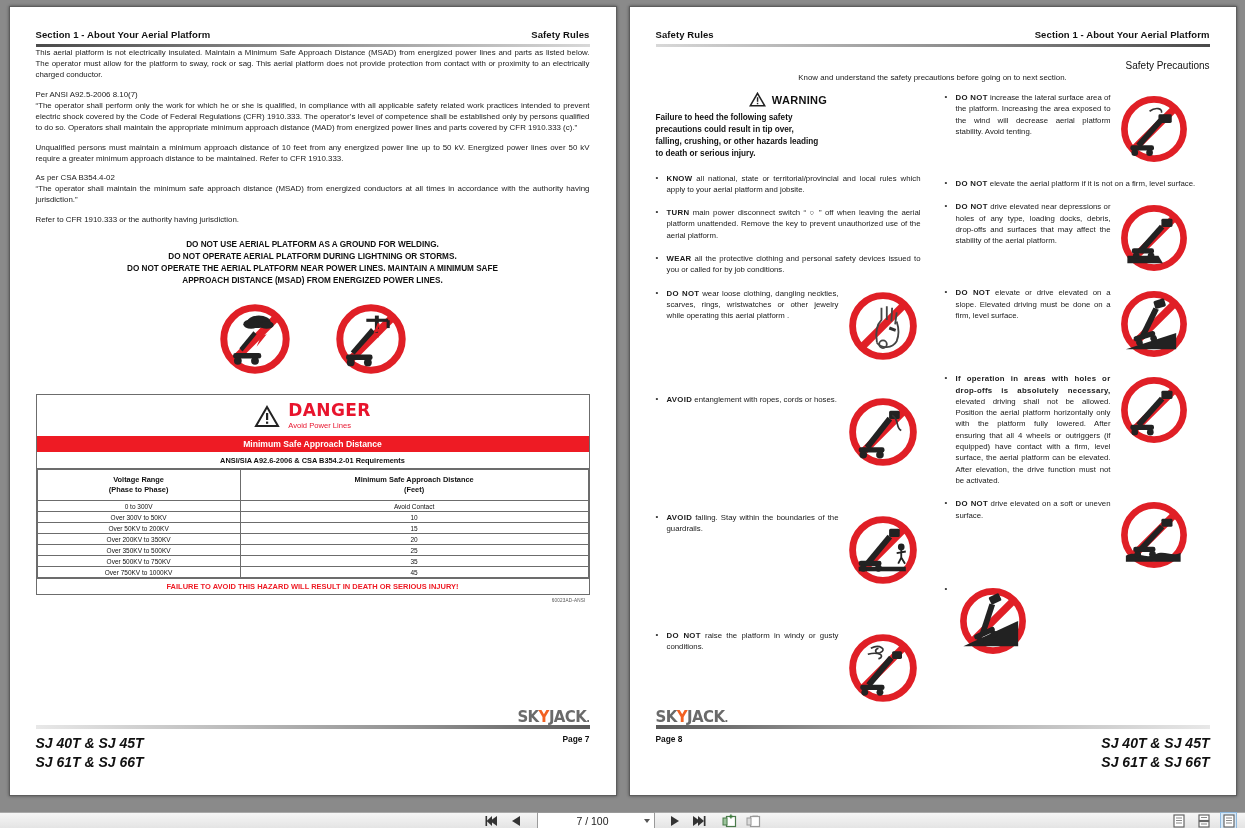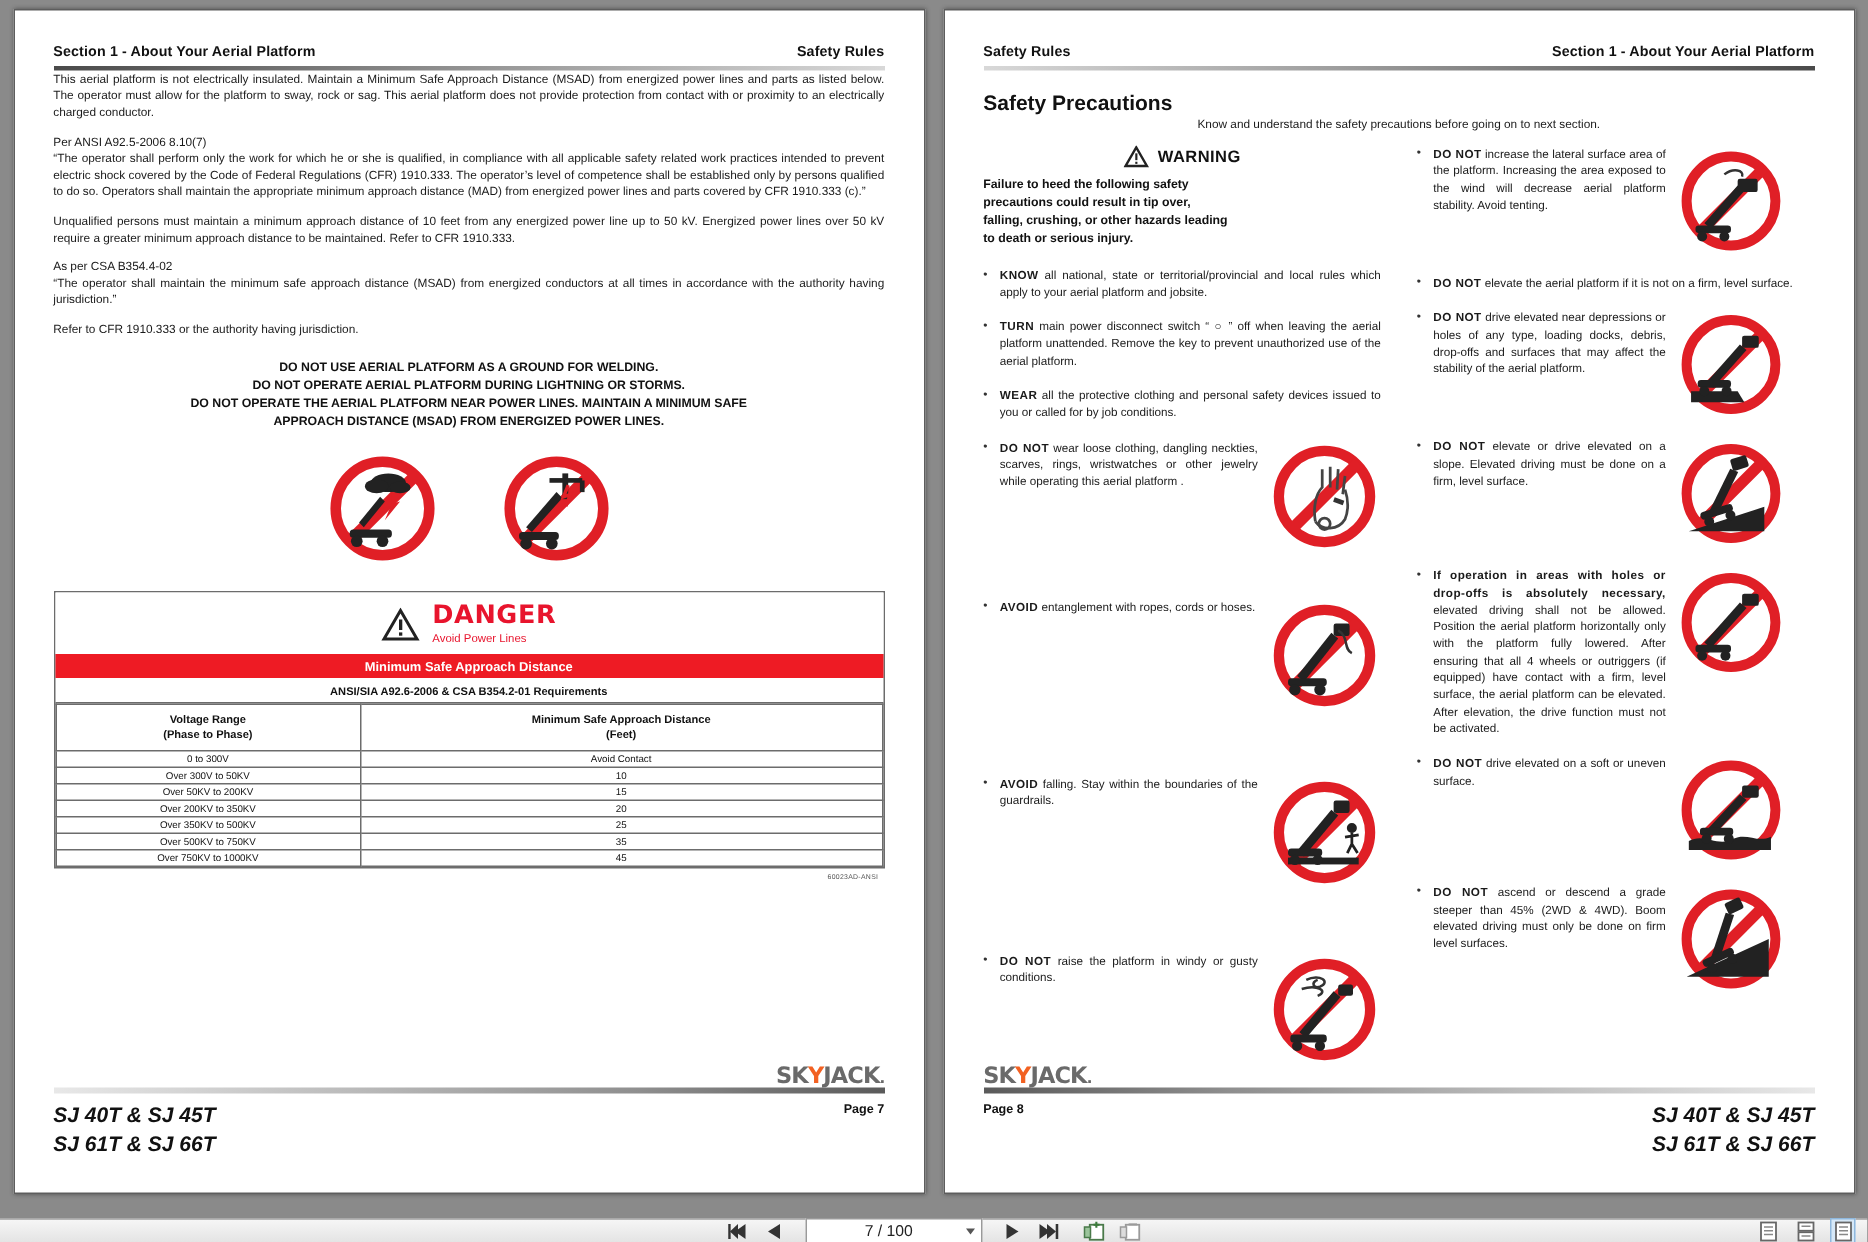--- a/index.html
+++ b/index.html
@@ -36,21 +36,21 @@
   .danger-sub { font-size:7.6px; color:#e8142d; margin-top:2px; }
   .msad-bar { background:#ee1b24; color:#fff; text-align:center; font-weight:bold; font-size:8.6px; padding:3px 0; }
   .req-row { text-align:center; font-size:7.4px; font-weight:bold; padding:4px 0 3px; border-bottom:1px solid #6c6c6c; color:#111; }
   table.volt { width:100%; border-collapse:collapse; }
   table.volt td { border:1px solid #6c6c6c; text-align:center; color:#111; }
   table.volt .hdr td { font-size:7.4px; font-weight:bold; padding:5px 2px; line-height:1.35; }
   table.volt .dat td { font-size:6.5px; padding:1.5px 2px; }
   .fail-bar { text-align:center; font-size:7.5px; font-weight:bold; color:#ee1b24; padding:3px 0; border-top:1px solid #6c6c6c; }
   .doccode { text-align:right; font-size:4.6px; color:#555; margin-top:3px; padding-right:4px; letter-spacing:.2px; }
   
-  .sp-title { text-align:left; font-size:14px; font-weight:bold; margin:13px 0 2px; color:#111; }
+  .sp-title { text-align:right; font-size:10px; font-weight:normal; margin:13px 0 2px; color:#111; }
   .sp-sub { text-align:center; font-size:7.9px; color:#1a1a1a; margin-bottom:10px; }
   .cols { display:flex; gap:24px; }
   .col { width:272px; }
   .warn-head { display:flex; align-items:center; justify-content:center; gap:6px; }
   .warn-word { font-size:11px; font-weight:bold; color:#111; letter-spacing:.3px; }
   .warn-body { text-align:left; font-size:8.2px; font-weight:bold; line-height:1.45; margin:5px 0 13px; color:#111; }
   ul.blist { list-style:none; margin:0; padding:0; }
   ul.blist > li { position:relative; padding-left:11px; margin-bottom:12px; font-size:7.8px; line-height:1.45; text-align:justify; color:#1a1a1a; }
   ul.blist > li::before { content:"\2022"; position:absolute; left:0; top:-1px; color:#333; font-size:8px; }
   ul.blist b { font-weight:bold; letter-spacing:.3px; }
@@ -203,20 +203,21 @@
             <tr class="dat">
               <td>Over 500KV to 750KV</td>
               <td>35</td>
             </tr>
             <tr class="dat">
               <td>Over 750KV to 1000KV</td>
               <td>45</td>
             </tr>
           </tbody>
         </table>
+        <div class="fail-bar">FAILURE TO AVOID THIS HAZARD WILL RESULT IN DEATH OR SERIOUS INJURY!</div>
       </div>
       <div class="doccode">60023AD-ANSI</div>
 
       <div class="pfoot">
         <div class="lf-top">
           <div class="logo"><span>SK</span><span class="slash">Y</span><span>JACK</span><span class="dot">.</span></div>
         </div>
         <div class="foot-rule"></div>
         <div class="foot-inner">
           <div class="models">
@@ -444,21 +445,20 @@
                     <rect x="22" y="66" width="30" height="7" rx="3"></rect>
                     <circle cx="28" cy="76" r="4.5"></circle>
                       <circle cx="48" cy="76" r="4.5"></circle>
                     <rect x="60" y="28" width="15" height="11" rx="2"></rect>
                   </g>
                 </svg>
               </div>
             </li>
             <li>
               <div class="li-wrap">
-                <div class="tx" style="max-width:155px;"><b class="lead-bold">DO NOT</b><span> ascend or descend a grade steeper than 45% (2WD &amp; 4WD). Boom elevated driving must only be done on firm level surfaces.</span></div>
                 <svg class="nsym" width="74" height="74" viewBox="0 0 100 100">
                   <circle cx="50" cy="50" r="40" fill="none" stroke="#e01f26" stroke-width="9"></circle>
                   <g transform="translate(50,50) rotate(-45) translate(-50,-50)">
                       <rect x="8" y="45" width="84" height="10" fill="#e01f26"></rect>
                     </g>
                   <path d="M10 84 L84 50 L84 84 Z" fill="#222"></path>
                   <g fill="#222" transform="rotate(-25 48 56)">
                     <path d="M28 60 L58 28 L64 33 L34 65 Z"></path>
                     <rect x="20" y="58" width="30" height="7" rx="3"></rect>
                     <circle cx="26" cy="68" r="4.5"></circle>

